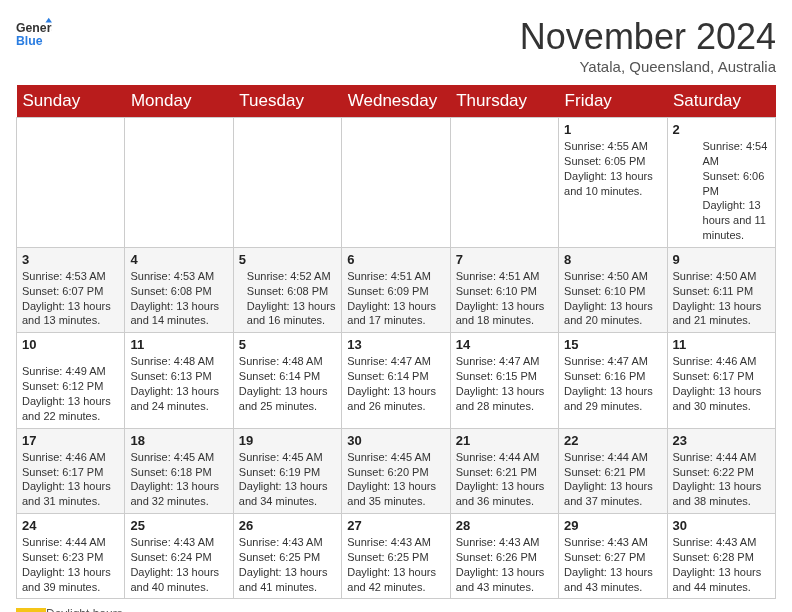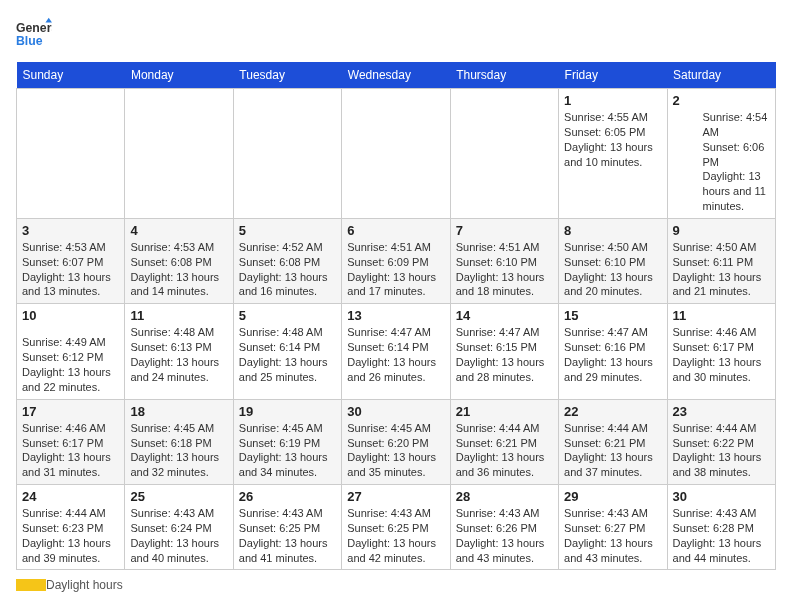--- a/index.html
+++ b/index.html
@@ -36,25 +36,25 @@
     .location {
       font-size: 15px;
       color: #555;
     }
     table {
       width: 100%;
       border-collapse: collapse;
       font-size: 11px;
     }
     th {
-      background-color: #1d4ed8;
+      background-color: #b91c1c;
       color: #fff;
       text-align: left;
       padding: 6px 6px;
-      font-size: 12px;
+      font-size: 17px;
       font-weight: normal;
     }
     td {
       border: 1px solid #ccc;
       vertical-align: top;
       padding: 4px 5px;
       width: calc(100% / 7);
       height: 80px;
       background: #fff;
     }
@@ -93,20 +93,24 @@
 </head>
 <body>
 
 <div class="header">
   <div class="logo">
     <svg class="logo-icon" viewBox="0 0 44 44" xmlns="http://www.w3.org/2000/svg">
       <text y="20" font-size="15" font-weight="bold" fill="#333" font-family="Arial">General</text>
       <text y="36" font-size="15" font-weight="bold" fill="#2a7de1" font-family="Arial">Blue</text>
       <polygon points="36,8 44,8 40,2" fill="#2a7de1"></polygon>
     </svg>
+  </div>
+  <div class="title-block">
+    <div class="month-title">November 2024</div>
+    <div class="location">Yatala, Queensland, Australia</div>
   </div>
 </div>
 
 <table>
   <thead>
     <tr>
     <th>Sunday</th>
         <th>Monday</th>
         <th>Tuesday</th>
         <th>Wednesday</th>
@@ -143,21 +147,21 @@
 Daylight: 13 hours and 13 minutes.</div>
         </td>
         <td>
           <span class="day-num">4</span>
           <div class="day-info" style="white-space: pre-line;">Sunrise: 4:53 AM
 Sunset: 6:08 PM
 Daylight: 13 hours and 14 minutes.</div>
         </td>
         <td>
           <span class="day-num">5</span>
-          <div class="day-info" style="white-space: pre-line;">Sunrise: 4:52 AM
+          <div class="day-info" style="white-space: pre-line; margin-left: 8px;">Sunrise: 4:52 AM
 Sunset: 6:08 PM
 Daylight: 13 hours and 16 minutes.</div>
         </td>
         <td>
           <span class="day-num">6</span>
           <div class="day-info" style="white-space: pre-line;">Sunrise: 4:51 AM
 Sunset: 6:09 PM
 Daylight: 13 hours and 17 minutes.</div>
         </td>
         <td>

